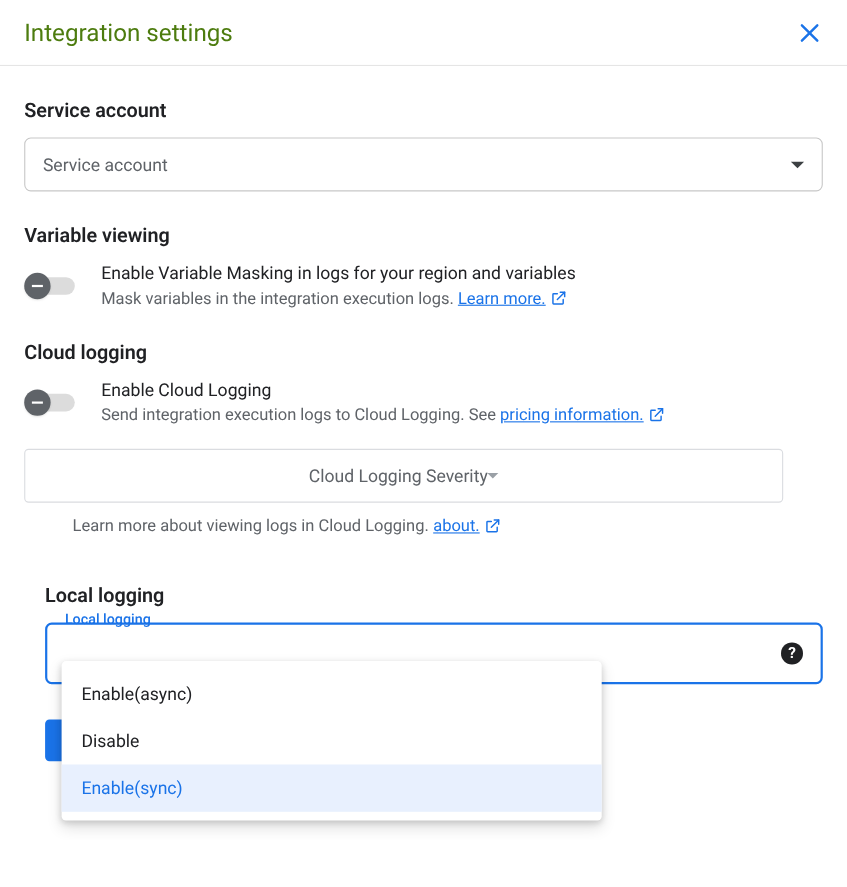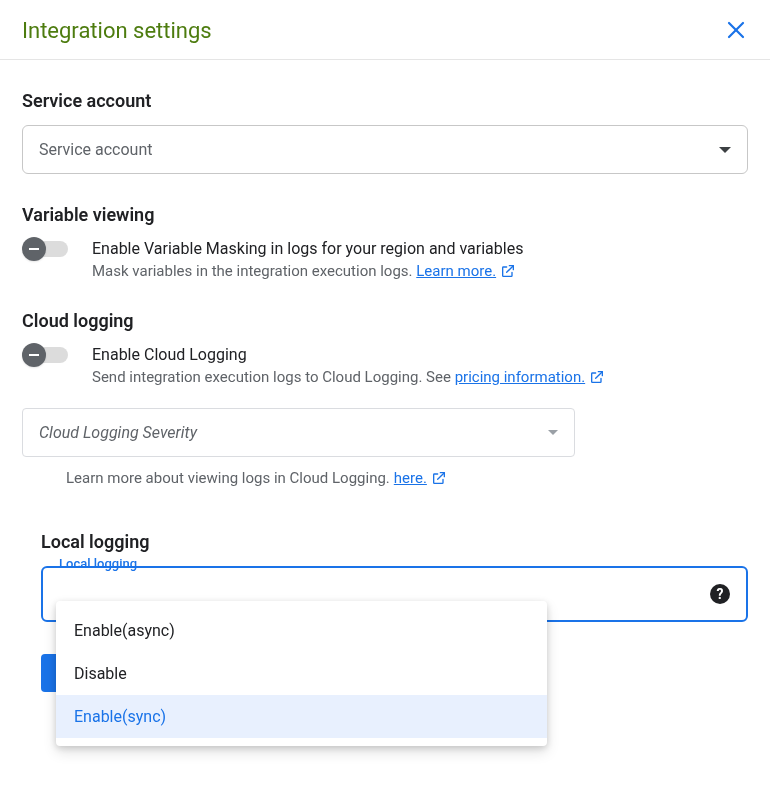--- a/index.html
+++ b/index.html
@@ -53,21 +53,21 @@
     }
     .select-field .caret {
       width: 0;
       height: 0;
       border-left: 6px solid transparent;
       border-right: 6px solid transparent;
       border-top: 6px solid #3c4043;
     }
     .toggle-row {
       display: flex;
-      align-items: flex-start;
+      align-items: center;
       gap: 20px;
     }
     .toggle {
       position: relative;
       width: 50px;
       height: 20px;
       flex-shrink: 0;
       cursor: pointer;
     }
     .toggle-track {
@@ -122,31 +122,30 @@
     .ext-icon {
       color: #1a73e8;
       width: 16px;
       height: 16px;
       flex-shrink: 0;
     }
     .severity-row {
       margin-top: 22px;
     }
     .severity-select {
-      width: 553px;
+      width: 690px;
       border: 1px solid #dadce0;
       border-radius: 4px;
       padding: 14px 16px;
       display: flex;
-      justify-content: space-between;
+      justify-content: center;
       align-items: center;
       cursor: pointer;
       font-size: 16px;
       color: #5f6368;
-      font-style: italic;
     }
     .severity-select .caret2 {
       width: 0;
       height: 0;
       border-left: 5px solid transparent;
       border-right: 5px solid transparent;
       border-top: 5px solid #9aa0a6;
     }
     .severity-help {
       font-size: 15px;
@@ -310,21 +309,21 @@
     </div>
 
     <div class="severity-row">
       <div class="severity-select">
         <span>Cloud Logging Severity</span>
         <span class="caret2"></span>
       </div>
       <div class="severity-help">
         <span>Learn more about viewing logs in Cloud Logging. </span>
         <span class="link-wrap">
-          <a class="link">here.</a>
+          <a class="link">about.</a>
           <svg class="ext-icon" viewBox="0 0 24 24" fill="none" stroke="currentColor" stroke-width="2" stroke-linecap="round" stroke-linejoin="round">
             <path d="M14 4h6v6"></path>
             <path d="M20 4L10 14"></path>
             <path d="M18 14v5a1 1 0 0 1-1 1H5a1 1 0 0 1-1-1V7a1 1 0 0 1 1-1h5"></path>
           </svg>
         </span>
       </div>
     </div>
   </div>
 

